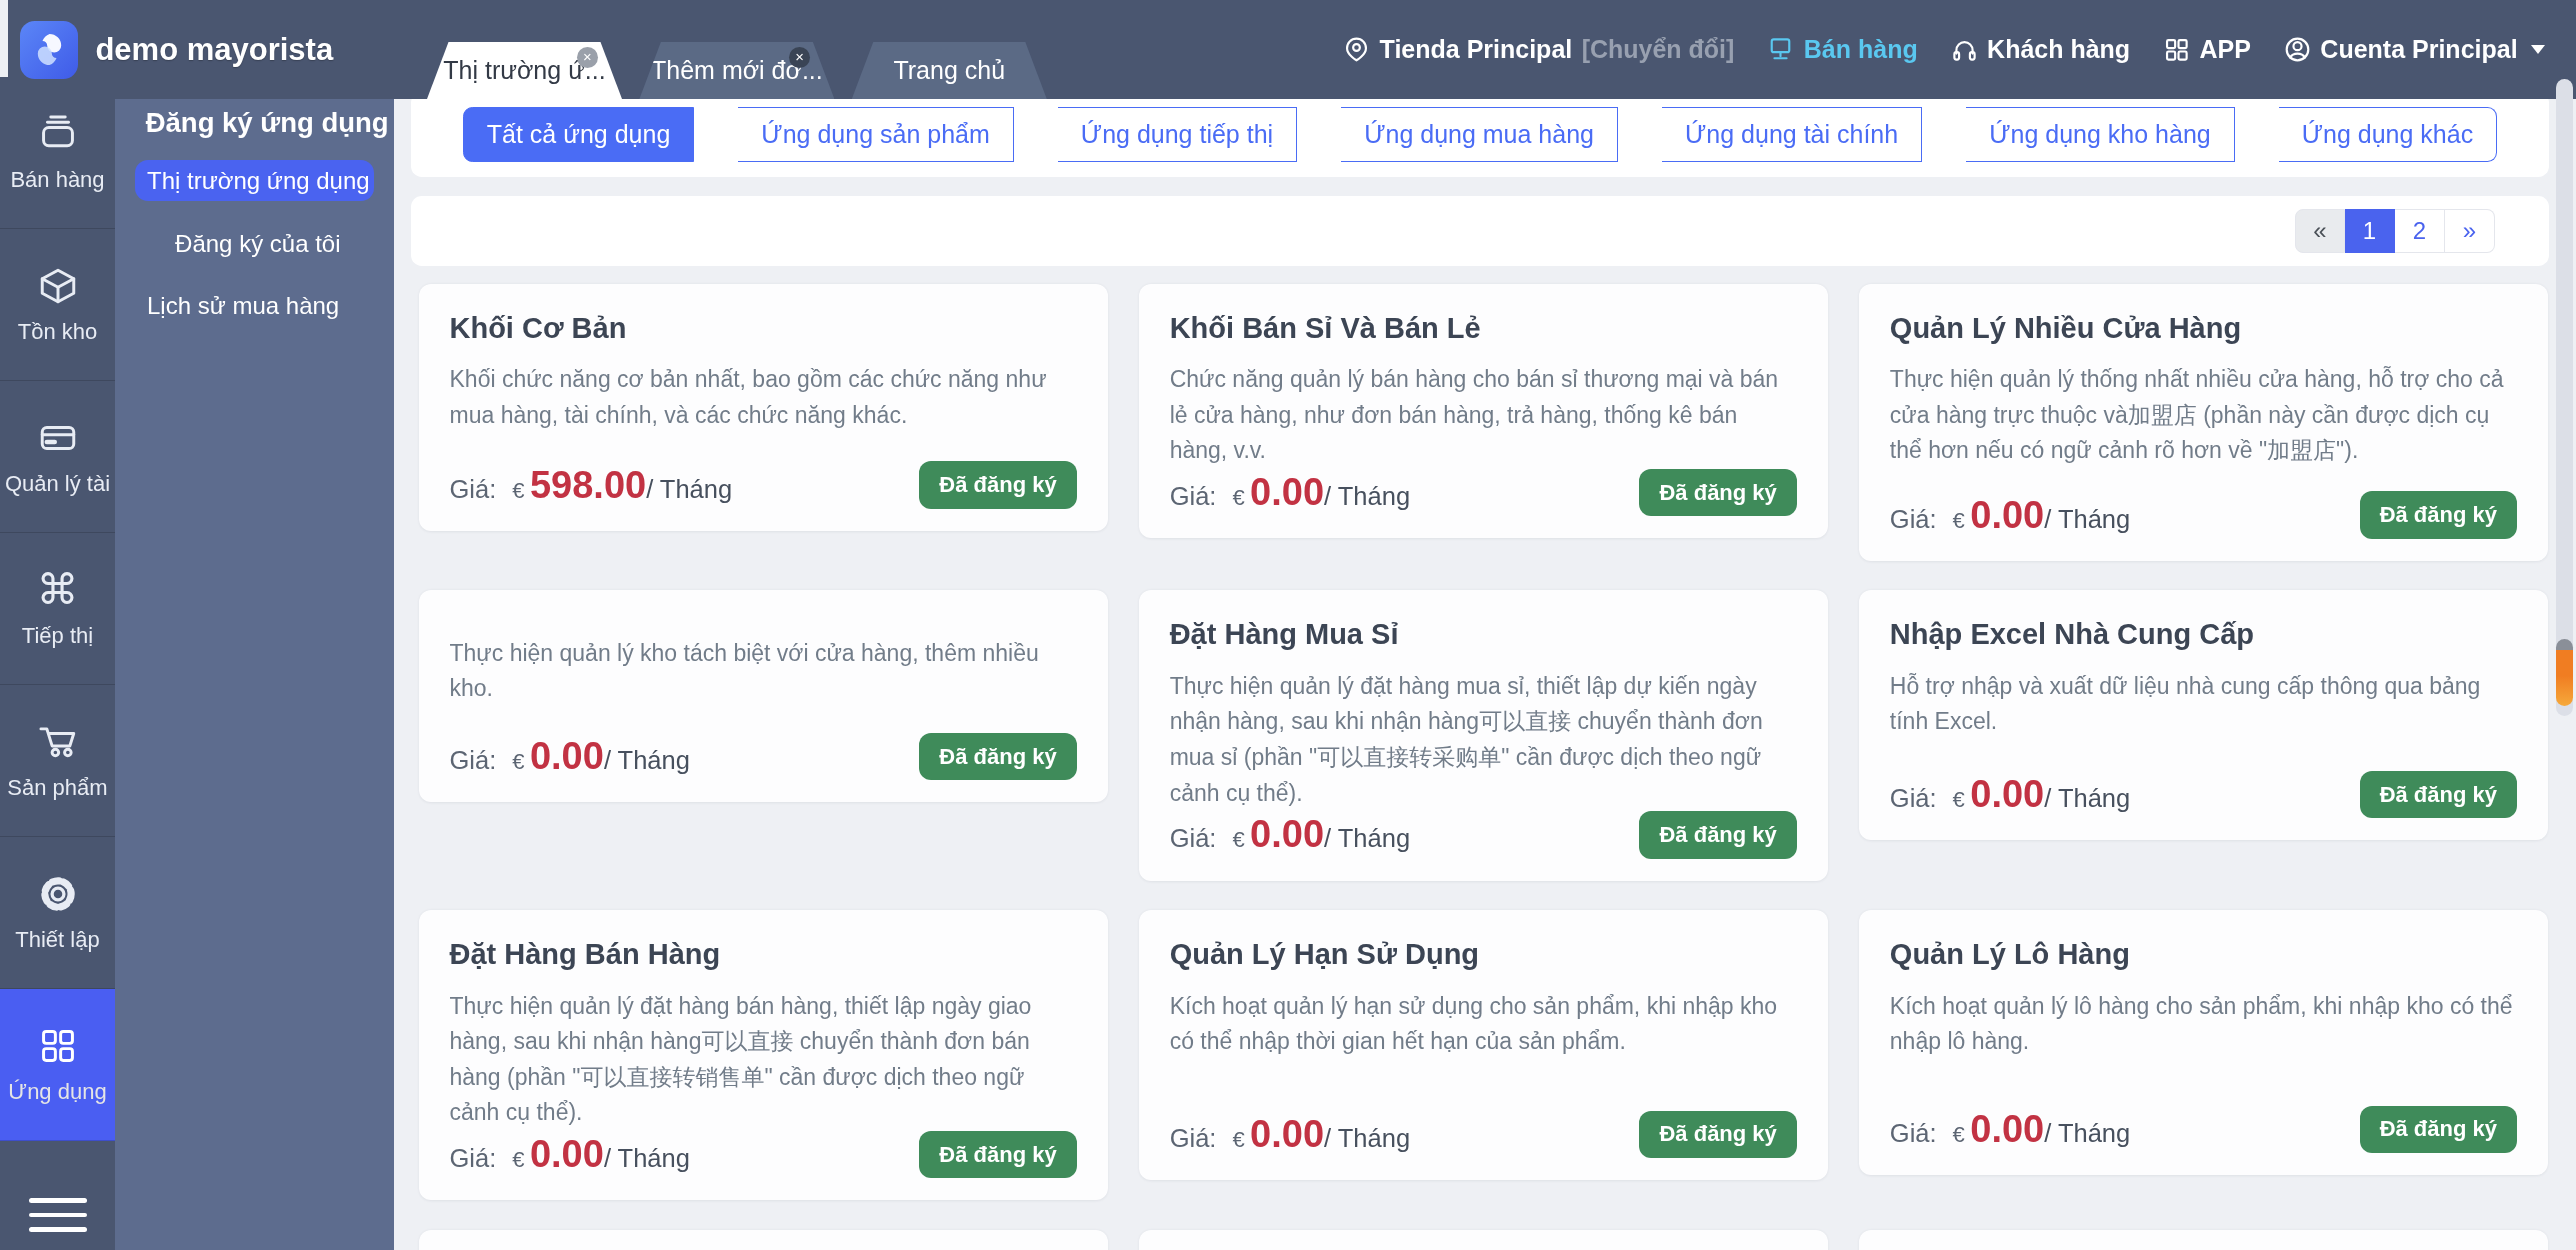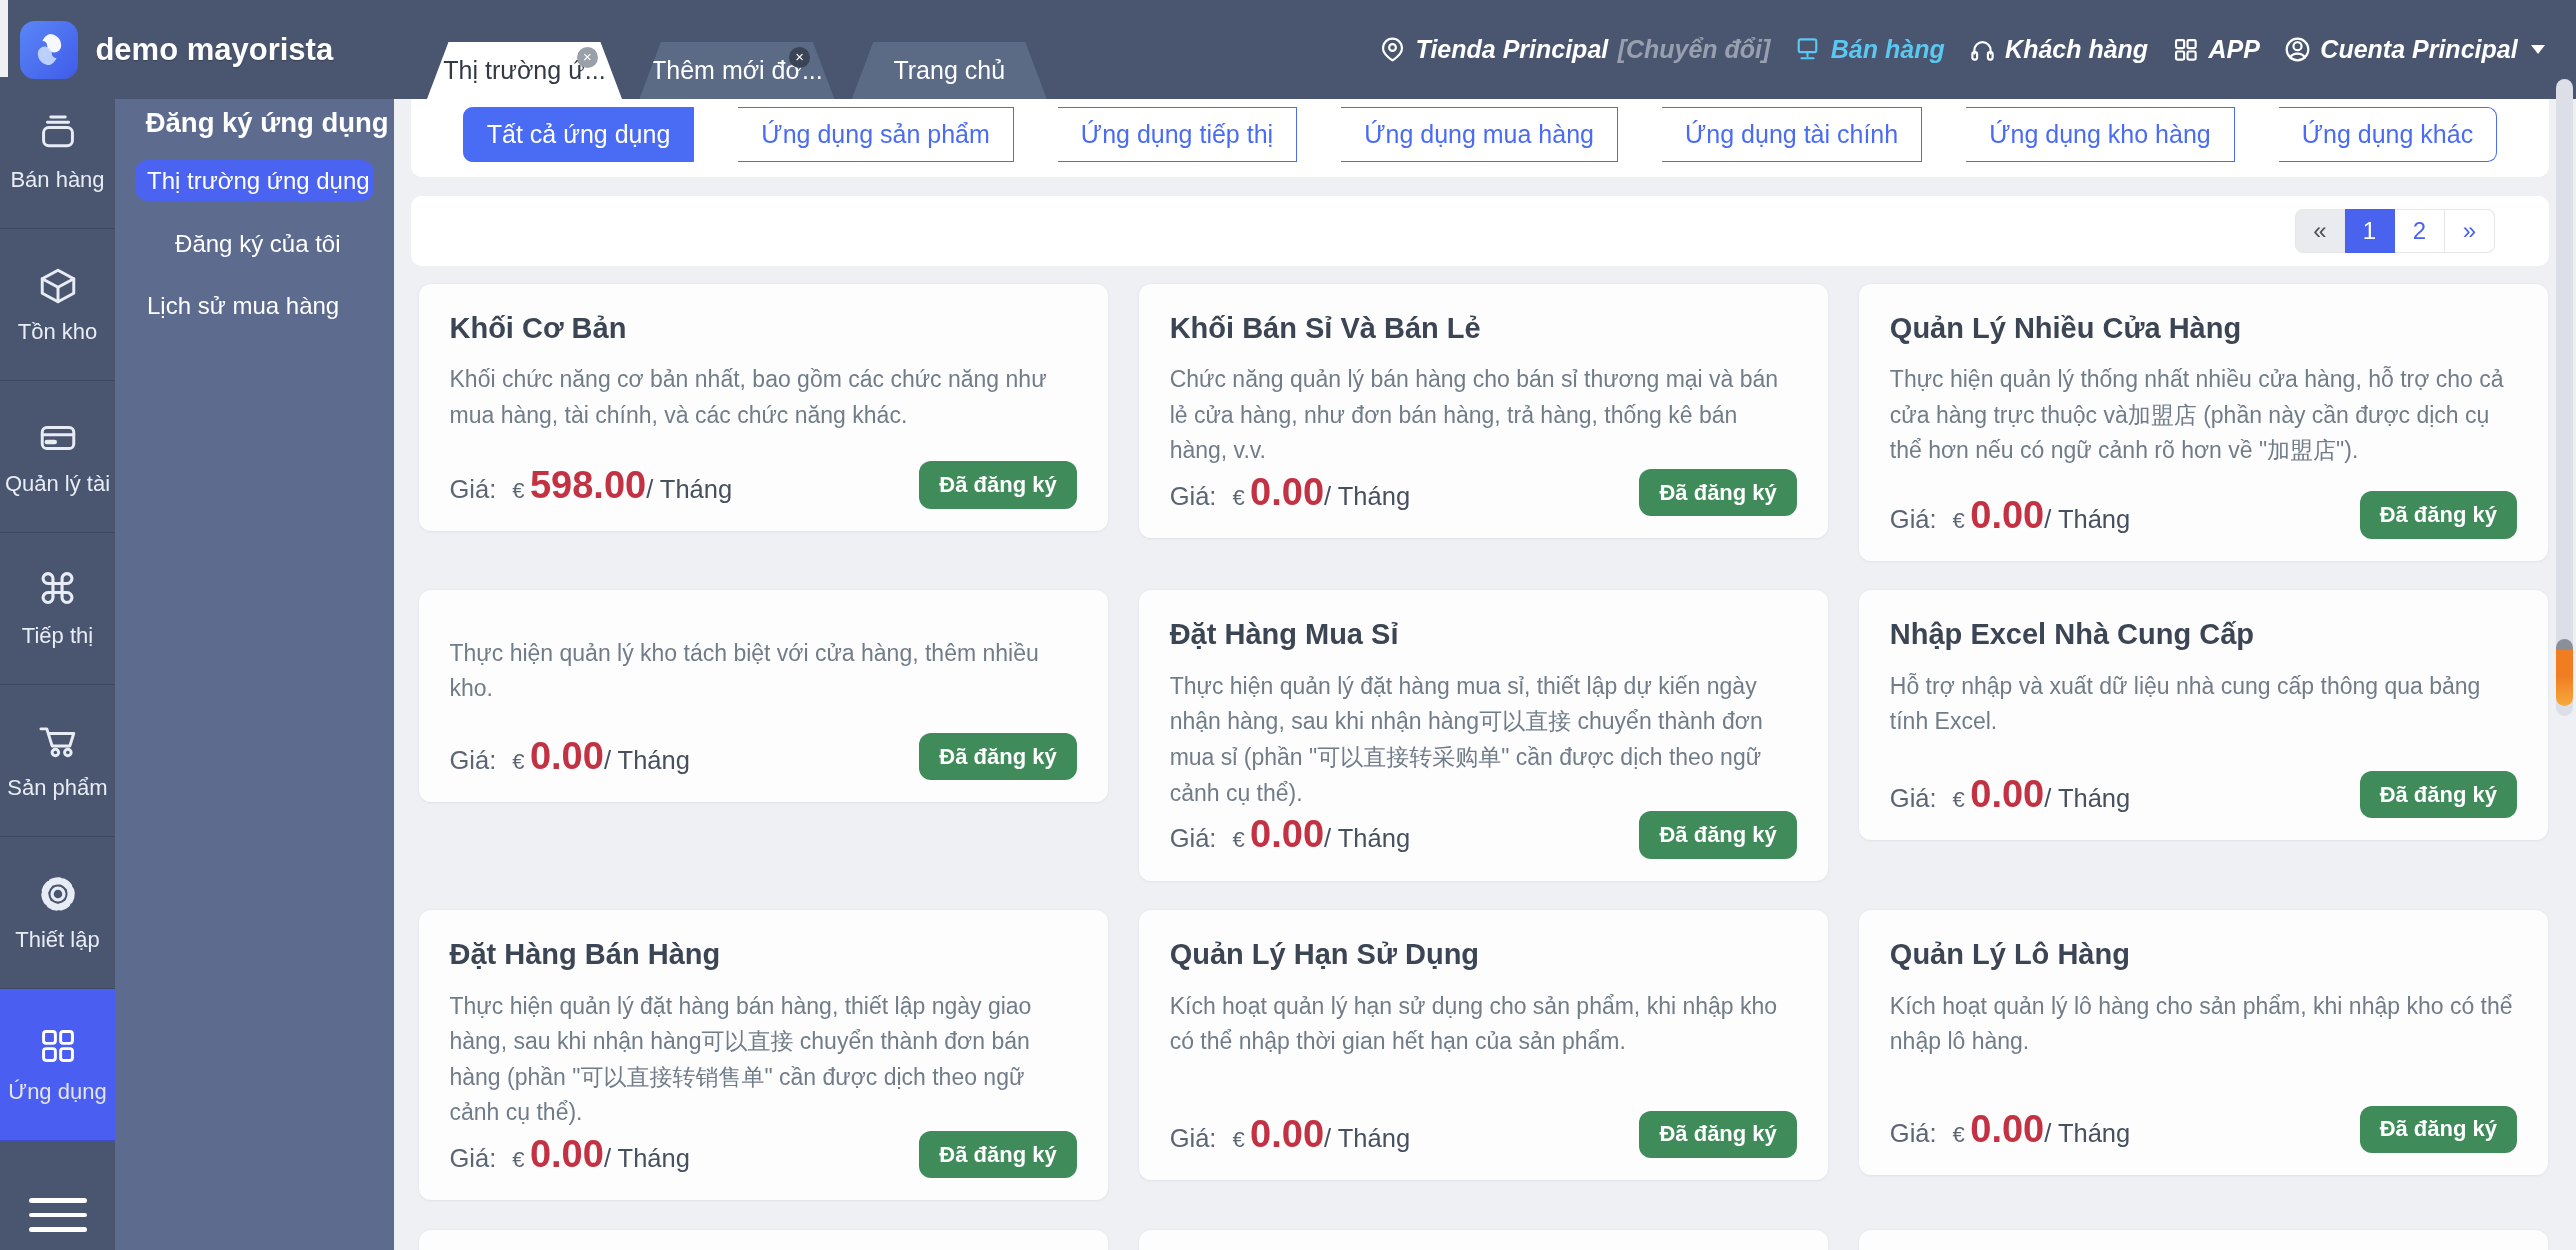--- a/index.html
+++ b/index.html
@@ -14,22 +14,22 @@
 
   .tabstrip { position:absolute; left:419px; bottom:0; display:flex; gap:17.4px; height:57px; align-items:flex-end; }
   .tab { width:195px; height:57px; display:flex; align-items:center; justify-content:center;
          font-size:25px; color:#fff; background:#5b6a85; position:relative;
          clip-path:polygon(21.5px 0, calc(100% - 21.5px) 0, 100% 100%, 0 100%); }
   .tab.active { background:#ffffff; color:#333a46; }
   .tab-close { position:absolute; top:4.7px; right:24px; width:21.5px; height:21.5px; border-radius:50%;
                background:#9aa0aa; color:#fff; font-size:14.8px; line-height:21.5px; text-align:center; }
   .tab-close.dark { background:#3a4455; }
 
-  .topbar-right { margin-left:auto; display:flex; align-items:center; gap:24px; margin-right:39px;
-                  font-size:25px; font-weight:bold; color:#fff; white-space:nowrap;font-style:italic; }
+  .topbar-right { margin-left:auto; display:flex; align-items:center; gap:33px; margin-right:39px;
+                  font-size:25px; font-weight:bold; color:#fff; white-space:nowrap; }
   .tr-item { display:flex; align-items:center; gap:9.4px; }
   .muted { color:#98a0b0; font-weight:bold; }
   .pos-blue, .pos-blue * { color:#5ac8f0; }
   .caret { width:0; height:0; border-left:7.4px solid transparent; border-right:7.4px solid transparent; border-top:9.4px solid #fff; margin-left:4px; }
 
   
   .sidebar { position:fixed; top:77px; left:0; width:115px; height:1174px; background:#4a5670; z-index:20; }
   .side-item { height:152px; display:flex; flex-direction:column; align-items:center; justify-content:center; gap:12px;
                color:#e8ecf4; border-bottom:0.7px solid rgba(0,0,0,.16); font-size:22px; white-space:nowrap; }
   .side-item.active { background:#4a5ef2; color:#e5e5e5; }

